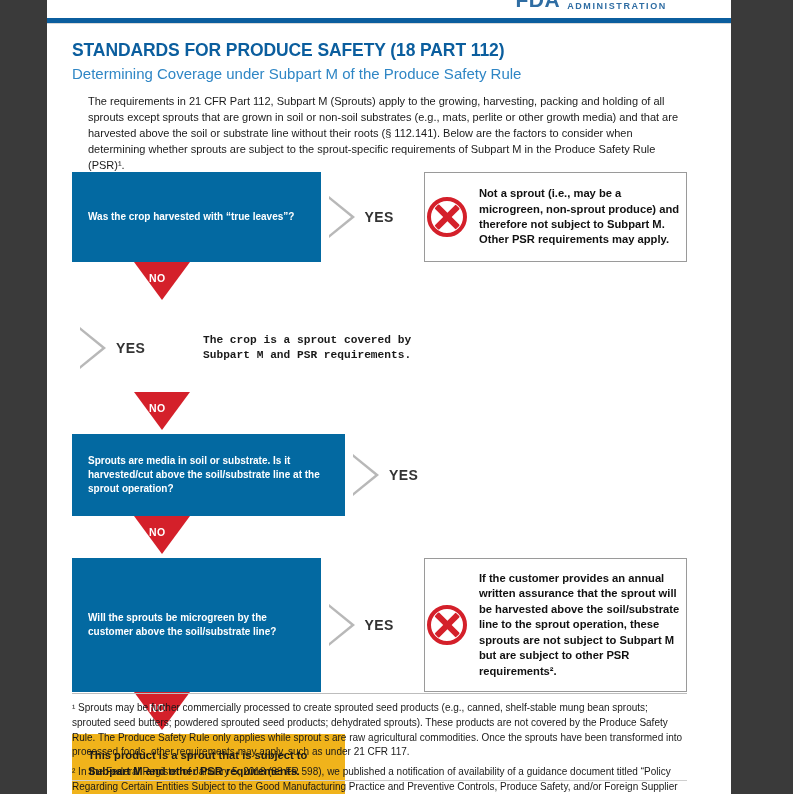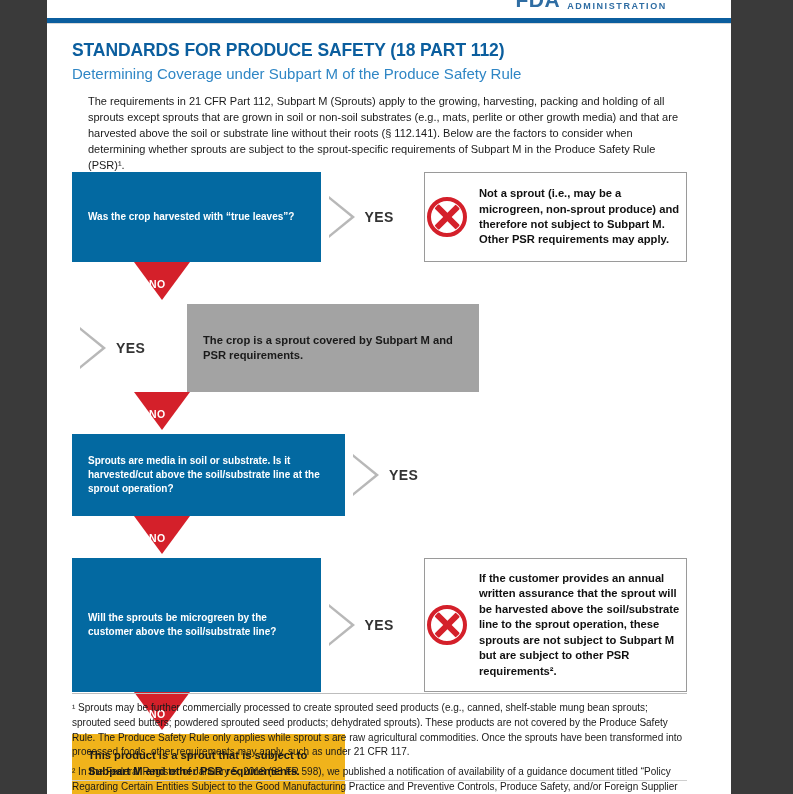--- a/index.html
+++ b/index.html
@@ -175,24 +175,25 @@
     display: flex;
     align-items: center;
     gap: 12px;
     padding: 12px 2px;
     font-size: 11.2px;
     font-weight: bold;
     line-height: 1.38;
     color: #111111;
   }
   .abox.gold {
-    background: #a3a3a3;
+    background: #ffffff;
     border: none;
     color: #1a1a1a;
     padding: 26px 16px;
+    font-family: Liberation Mono, monospace;
   }
   .no-icon {
     flex: 0 0 auto;
     width: 40px;
     height: 40px;
     position: relative;
   }
   .no-icon .ring {
     position: absolute;
     inset: 0;
@@ -224,21 +225,21 @@
     top: 0;
     width: 0;
     height: 0;
     border-left: 28px solid transparent;
     border-right: 28px solid transparent;
     border-top: 38px solid #d4202a;
   }
   .no-label {
     position: absolute;
     left: 77px;
-    top: 16px;
+    top: 10px;
     font-size: 10.5px;
     font-weight: bold;
     color: #ffffff;
     letter-spacing: 0.4px;
   }
   .final-box {
     width: 273px;
     box-sizing: border-box;
     background: #f0b31b;
     color: #1a1a1a;

